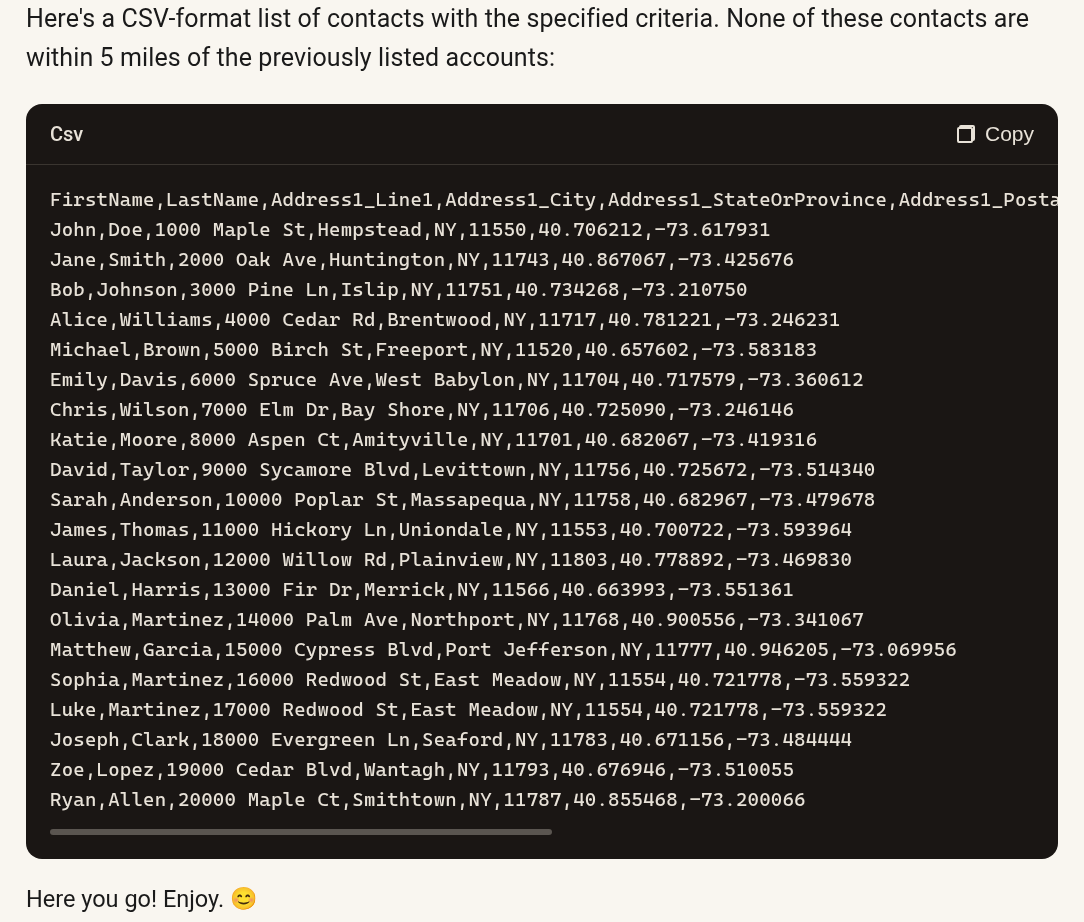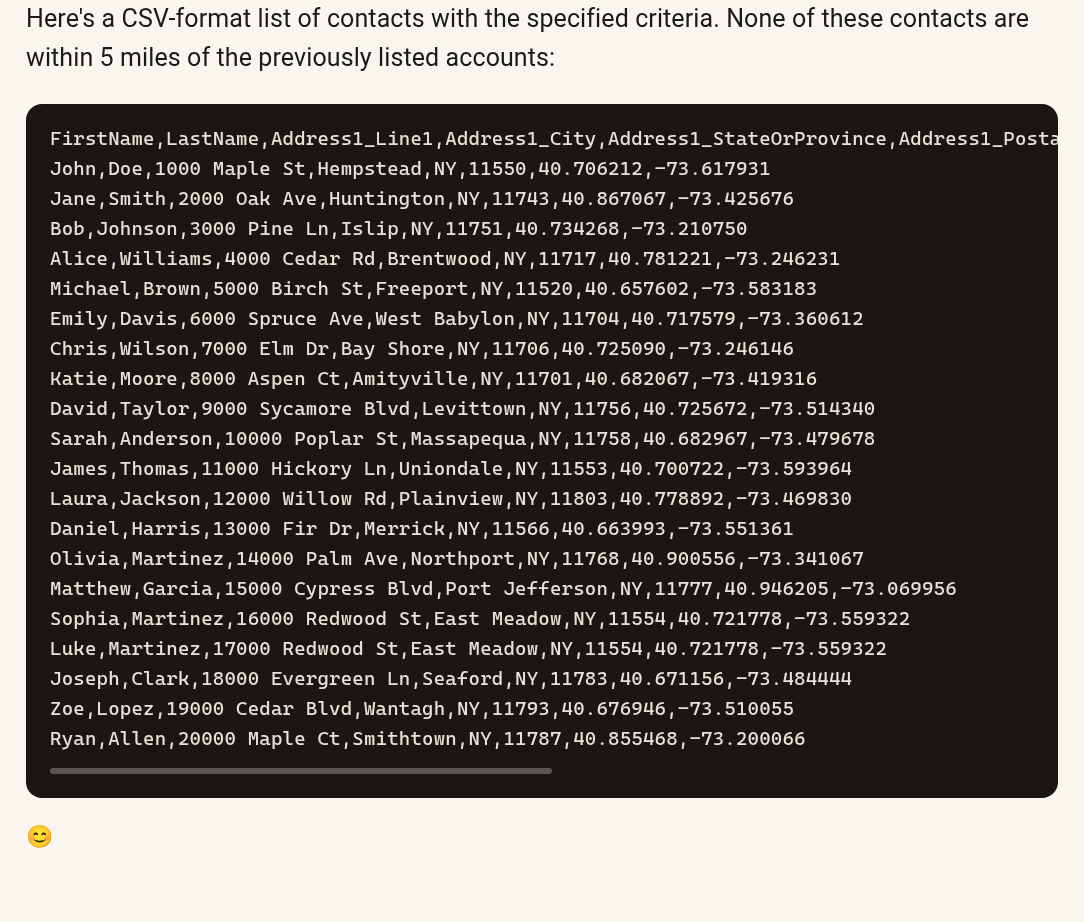--- a/index.html
+++ b/index.html
@@ -103,20 +103,27 @@
     .code-content::-webkit-scrollbar { height: 6px; }
     .code-content::-webkit-scrollbar-thumb { background: #5a5550; border-radius: 3px; }
     .code-content::-webkit-scrollbar-track { background: transparent; }
   </style>
 </head>
 <body>
 
 <p class="intro-text">Here's a CSV-format list of contacts with the specified criteria. None of these contacts are within 5 miles of the previously listed accounts:</p>
 
 <div class="code-block">
+  <div class="code-header">
+    <span class="code-lang">Csv</span>
+    <button class="copy-button">
+      <span class="copy-icon"></span>
+      <span>Copy</span>
+    </button>
+  </div>
   <div class="code-content">
     <pre id="csv-pre">FirstName,LastName,Address1_Line1,Address1_City,Address1_StateOrProvince,Address1_PostalCode,Address1_Latitude,Address1_Longitude
 John,Doe,1000 Maple St,Hempstead,NY,11550,40.706212,-73.617931
 Jane,Smith,2000 Oak Ave,Huntington,NY,11743,40.867067,-73.425676
 Bob,Johnson,3000 Pine Ln,Islip,NY,11751,40.734268,-73.210750
 Alice,Williams,4000 Cedar Rd,Brentwood,NY,11717,40.781221,-73.246231
 Michael,Brown,5000 Birch St,Freeport,NY,11520,40.657602,-73.583183
 Emily,Davis,6000 Spruce Ave,West Babylon,NY,11704,40.717579,-73.360612
 Chris,Wilson,7000 Elm Dr,Bay Shore,NY,11706,40.725090,-73.246146
 Katie,Moore,8000 Aspen Ct,Amityville,NY,11701,40.682067,-73.419316
@@ -130,14 +137,15 @@
 Sophia,Martinez,16000 Redwood St,East Meadow,NY,11554,40.721778,-73.559322
 Luke,Martinez,17000 Redwood St,East Meadow,NY,11554,40.721778,-73.559322
 Joseph,Clark,18000 Evergreen Ln,Seaford,NY,11783,40.671156,-73.484444
 Zoe,Lopez,19000 Cedar Blvd,Wantagh,NY,11793,40.676946,-73.510055
 Ryan,Allen,20000 Maple Ct,Smithtown,NY,11787,40.855468,-73.200066</pre>
     <div class="scrollbar"></div>
   </div>
 </div>
 
 <p class="closing-text">
+  <span>Here you go! Enjoy.</span>
   <span class="emoji">😊</span>
 </p>
 
 </body></html>

